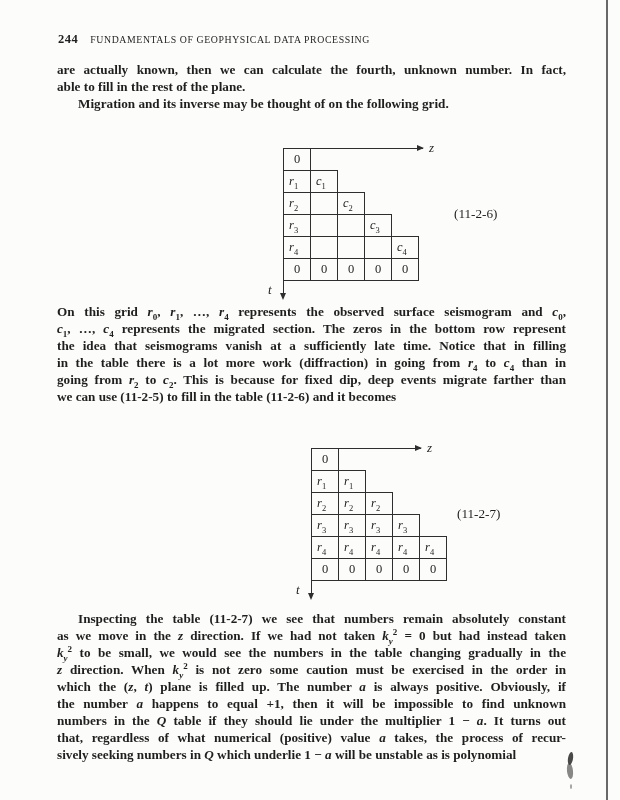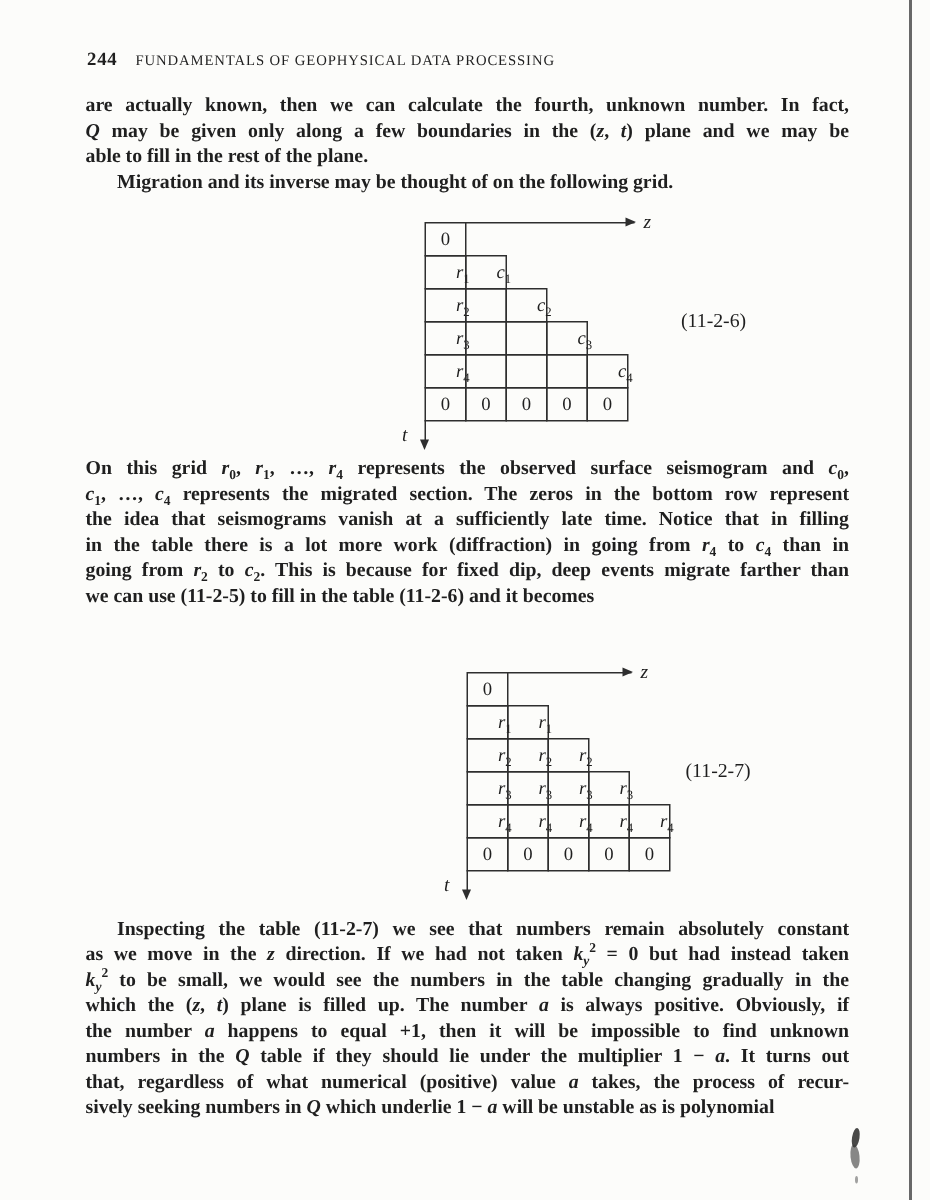--- a/index.html
+++ b/index.html
@@ -27,21 +27,21 @@
   
   .fig{position:absolute;}
   #fig1{left:283px;top:148px;}
   #fig2{left:311px;top:448px;}
   .gridbox{position:relative;}
   .grow{display:flex;height:23px;margin-top:-1px;}
   .grow:first-child{margin-top:0;}
   .gcell{
     width:28px;min-width:28px;height:23px;box-sizing:border-box;
     border:1px solid #2e2e2e;margin-left:-1px;
-    font-size:12.5px;line-height:20px;padding-left:20px;
+    font-size:12.5px;line-height:20px;padding-left:5px;
   }
   .gcell:first-child{margin-left:0;}
   .gcell.num{padding-left:0;text-align:center;}
   .gcell sub{font-size:8.5px;}
   .axline-z{position:absolute;height:0;border-top:1px solid #2e2e2e;top:0;}
   .zhead{position:absolute;width:0;height:0;top:-3px;
     border-left:7px solid #2e2e2e;border-top:3.5px solid transparent;border-bottom:3.5px solid transparent;}
   .axline-t{position:absolute;left:0;top:132px;width:0;height:14px;border-left:1px solid #2e2e2e;}
   .thead{position:absolute;left:-3px;top:145px;width:0;height:0;
     border-top:7px solid #2e2e2e;border-left:3.5px solid transparent;border-right:3.5px solid transparent;}
@@ -56,21 +56,20 @@
 </style>
 </head>
 <body>
 
 <div class="abs runhead">
   <span class="pagenum">244</span><span class="runtitle">FUNDAMENTALS OF GEOPHYSICAL DATA PROCESSING</span>
 </div>
 
 <div id="para1" class="abs textblock">
     <div class="line just">are actually known, then we can calculate the fourth, unknown number. In fact,</div>
-    <div class="line just"><i>Q</i> may be given only along a few boundaries in the (<i>z</i>, <i>t</i>) plane and we may be</div>
     <div class="line left">able to fill in the rest of the plane.</div>
     <div class="line left indent">Migration and its inverse may be thought of on the following grid.</div>
   </div>
 
 <div id="fig1" class="fig">
   <div class="axline-z" style="left:27px;width:113px;"></div>
   <div class="zhead" style="left:134px;"></div>
   <div class="axlabel" style="left:146px;top:-7px;">z</div>
   <div class="gridbox">
       <div class="grow">
@@ -162,20 +161,21 @@
   <div class="axline-t"></div>
   <div class="thead"></div>
   <div class="axlabel" style="left:-15px;top:135px;">t</div>
   <div class="eqlabel" style="left:146px;top:58px;">(11-2-7)</div>
 </div>
 
 <div id="para3" class="abs textblock">
     <div class="line just indent">Inspecting the table (11-2-7) we see that numbers remain absolutely constant</div>
     <div class="line just">as we move in the <i>z</i> direction. If we had not taken <i>k</i><sub><i>y</i></sub><sup>2</sup> = 0 but had instead taken</div>
     <div class="line just"><i>k</i><sub><i>y</i></sub><sup>2</sup> to be small, we would see the numbers in the table changing gradually in the</div>
+    <div class="line just"><i>z</i> direction. When <i>k</i><sub><i>y</i></sub><sup>2</sup> is not zero some caution must be exercised in the order in</div>
     <div class="line just">which the (<i>z</i>, <i>t</i>) plane is filled up. The number <i>a</i> is always positive. Obviously, if</div>
     <div class="line just">the number <i>a</i> happens to equal +1, then it will be impossible to find unknown</div>
     <div class="line just">numbers in the <i>Q</i> table if they should lie under the multiplier 1 − <i>a</i>. It turns out</div>
     <div class="line just">that, regardless of what numerical (positive) value <i>a</i> takes, the process of recur-</div>
     <div class="line left">sively seeking numbers in <i>Q</i> which underlie 1 − <i>a</i> will be unstable as is polynomial</div>
   </div>
 
 <div class="abs edge-line"></div>
 <div class="abs smudge">
   <div class="b1"></div>

